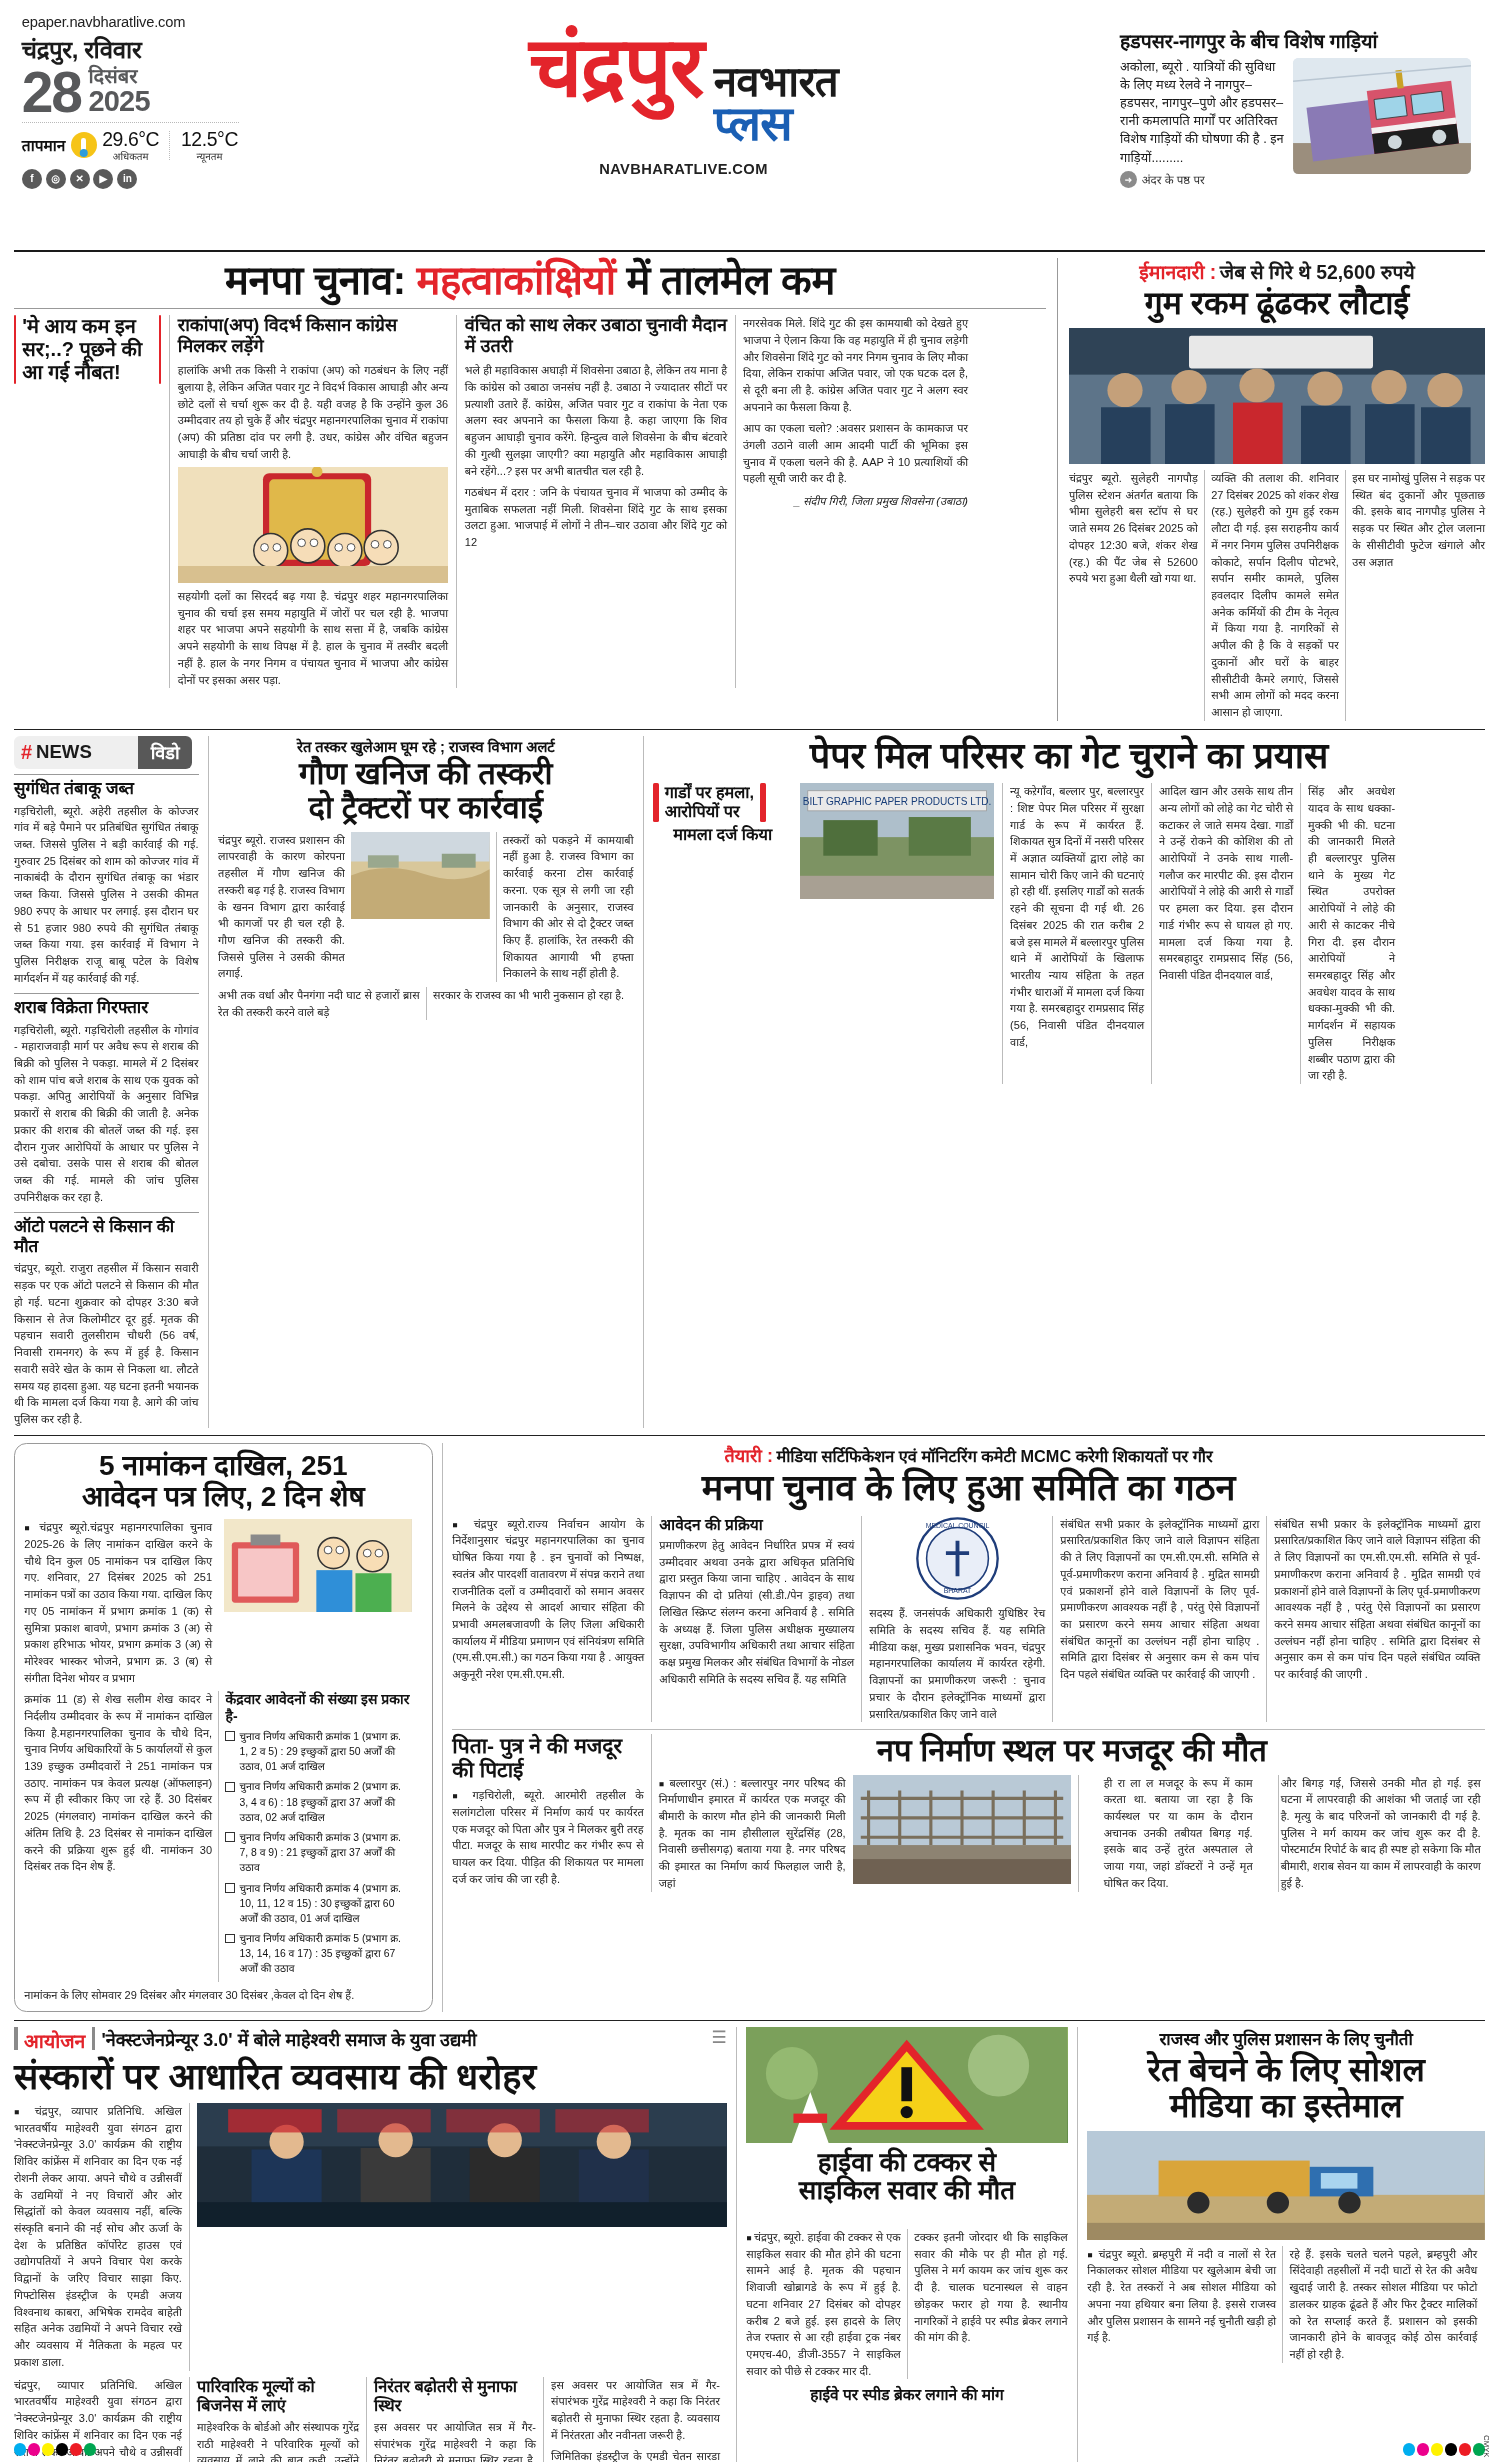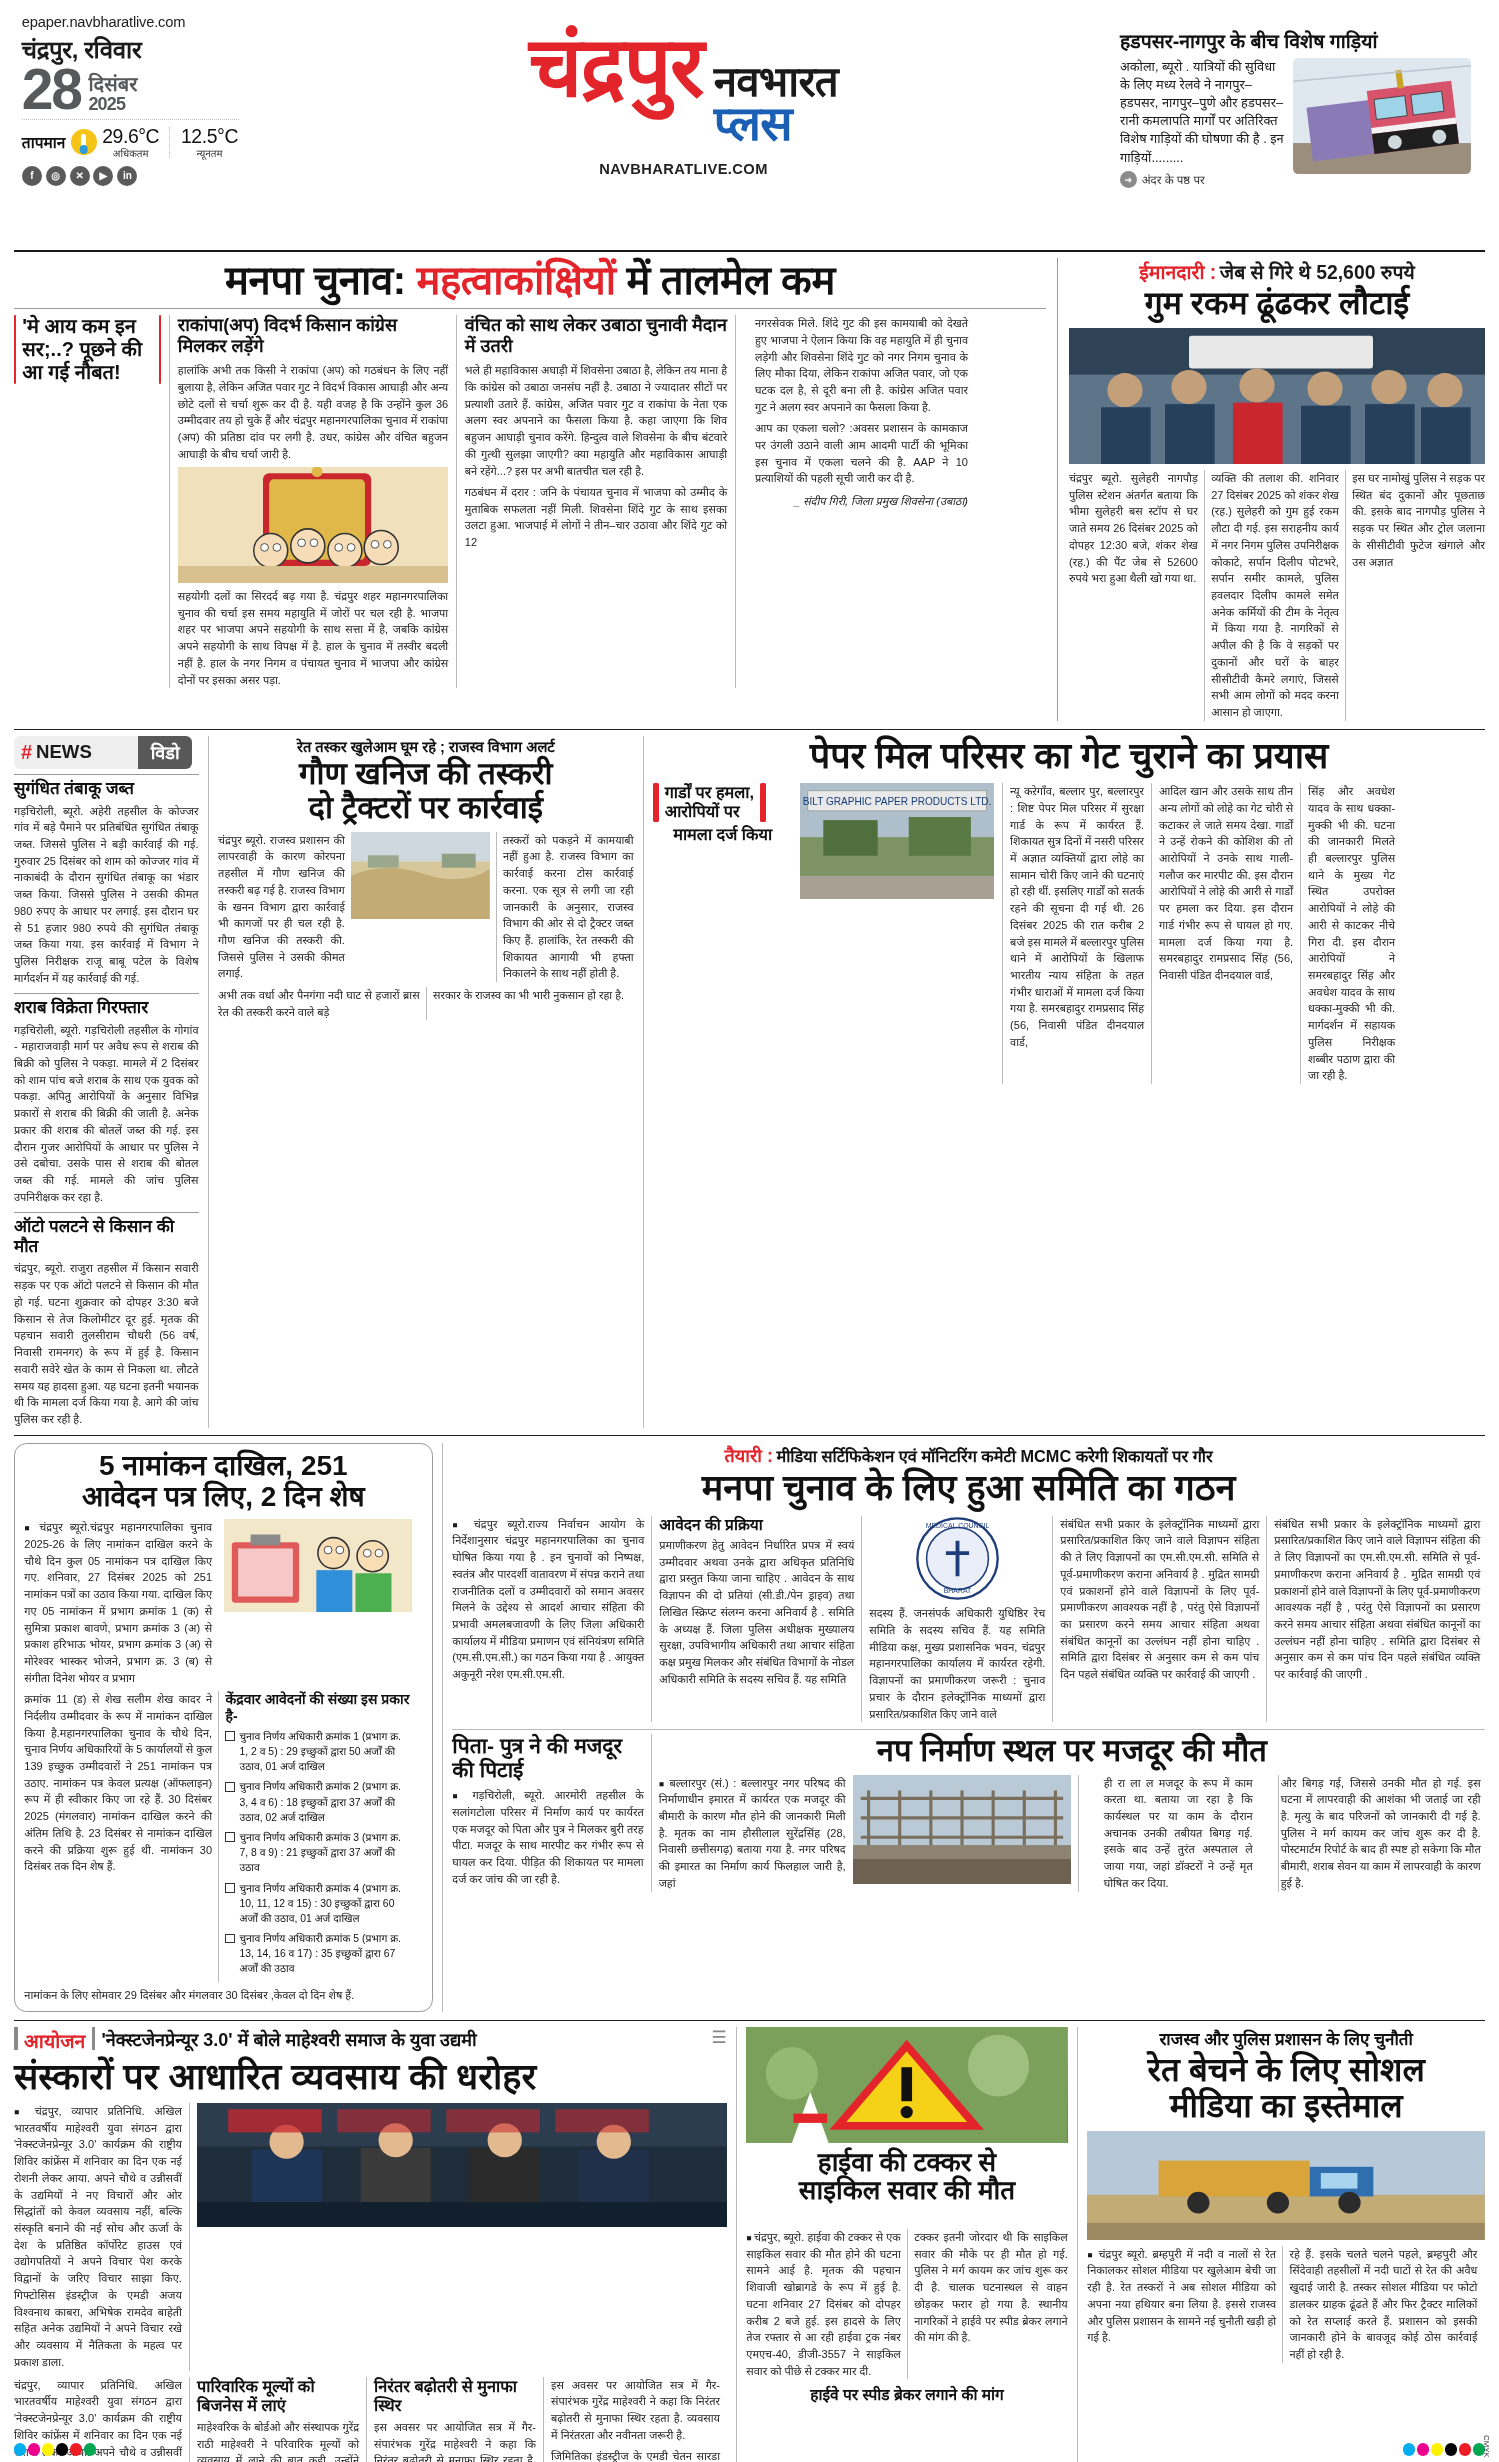--- a/index.html
+++ b/index.html
@@ -14,21 +14,21 @@
   .page { position:relative; width:1499px; height:2462px; padding:0 14px; }
 
   
   .masthead { display:flex; align-items:flex-start; height:248px; padding-top:14px; }
   .mh-left { width:233px; padding-left:7.8px; }
   .mh-url { font-size:14.7px; color:#222; letter-spacing:-0.2px; }
   .mh-city { font-size:24px; font-weight:700; color:#1b1b1b; margin-top:1.6px; letter-spacing:-0.4px;}
   .mh-daterow { display:flex; align-items:flex-end; gap:7.8px; margin-top:1.6px;}
   .mh-day { font-size:57px; font-weight:800; color:#58595b; line-height:.82; letter-spacing:-2.3px;}
   .mh-mo { font-size:20px; font-weight:700; color:#58595b; line-height:1.05; }
-  .mh-yr { font-size:18px; font-weight:800; color:#58595b; line-height:1; letter-spacing:-0.8px;}
+  .mh-yr { font-size:29px; font-weight:800; color:#58595b; line-height:1; letter-spacing:-0.8px;}
   .dotline { border-top:1.6px dotted #b9b9b9; margin:6.2px 0 4.7px; width:217px;}
   .mh-temp { display:flex; align-items:center; gap:5.4px; }
   .t-label { font-size:15.5px; font-weight:800; color:#111; }
   .t-bulb { width:26px;height:26px;border-radius:50%;background:#f6c417;display:flex;align-items:center;justify-content:center;}
   .t-bulb i { display:block;width:4.7px;height:15.5px;background:#fff;border-radius:2.3px;position:relative;}
   .t-bulb i:after{content:"";position:absolute;left:50%;transform:translateX(-50%);bottom:-3.9px;width:8.5px;height:8.5px;background:#2d9cdb;border-radius:50%;}
   .t-col { text-align:center; }
   .t-val { font-size:19.4px; font-weight:400; color:#111; letter-spacing:-0.4px;}
   .t-cap { font-size:10px; color:#333; margin-top:-2.3px;}
   .t-sep { width:1.6px; height:29.5px; border-left:1.6px dotted #bbb; margin:0 4.7px;}
@@ -235,21 +235,21 @@
           </div>
           <div class="body-t" style="margin-top:4.7px">सहयोगी दलों का सिरदर्द बढ़ गया है. चंद्रपुर शहर महानगरपालिका चुनाव की चर्चा इस समय महायुति में जोरों पर चल रही है. भाजपा शहर पर भाजपा अपने सहयोगी के साथ सत्ता में है, जबकि कांग्रेस अपने सहयोगी के साथ विपक्ष में है. हाल के चुनाव में तस्वीर बदली नहीं है. हाल के नगर निगम व पंचायत चुनाव में भाजपा और कांग्रेस दोनों पर इसका असर पड़ा.</div>
         </div>
 
         <div style="width:279px; padding:0 7.8px;" class="vline">
           <div class="hl-sm">वंचित को साथ लेकर उबाठा चुनावी मैदान में उतरी</div>
           <div class="body-t" style="margin-top:4.7px">भले ही महाविकास अघाड़ी में शिवसेना उबाठा है, लेकिन तय माना है कि कांग्रेस को उबाठा जनसंघ नहीं है. उबाठा ने ज्यादातर सीटों पर प्रत्याशी उतारे हैं. कांग्रेस, अजित पवार गुट व राकांपा के नेता एक अलग स्वर अपनाने का फैसला किया है. कहा जाएगा कि शिव बहुजन आघाड़ी चुनाव करेंगे. हिन्दुत्व वाले शिवसेना के बीच बंटवारे की गुत्थी सुलझा जाएगी? क्या महायुति और महाविकास आघाड़ी बने रहेंगे...? इस पर अभी बातचीत चल रही है.</div>
           <div class="body-t" style="margin-top:4.7px">गठबंधन में दरार : जनि के पंचायत चुनाव में भाजपा को उम्मीद के मुताबिक सफलता नहीं मिली. शिवसेना शिंदे गुट के साथ इसका उलटा हुआ. भाजपाई में लोगों ने तीन–चार उठावा और शिंदे गुट को 12</div>
         </div>
 
-        <div style="width:233px; padding-left:19px;" class="vline">
+        <div style="width:233px; padding-left:7px;" class="vline">
           <div class="body-t">नगरसेवक मिले. शिंदे गुट की इस कामयाबी को देखते हुए भाजपा ने ऐलान किया कि वह महायुति में ही चुनाव लड़ेगी और शिवसेना शिंदे गुट को नगर निगम चुनाव के लिए मौका दिया, लेकिन राकांपा अजित पवार, जो एक घटक दल है, से दूरी बना ली है. कांग्रेस अजित पवार गुट ने अलग स्वर अपनाने का फैसला किया है.</div>
           <div class="body-t" style="margin-top:4.7px">आप का एकला चलो? :अवसर प्रशासन के कामकाज पर उंगली उठाने वाली आम आदमी पार्टी की भूमिका इस चुनाव में एकला चलने की है. AAP ने 10 प्रत्याशियों की पहली सूची जारी कर दी है.</div>
           <div class="body-t" style="margin-top:6.2px;text-align:right;font-style:italic">_ संदीप गिरी, जिला प्रमुख शिवसेना (उबाठा)</div>
         </div>
       </div>
     </div>
 
     <div style="width:428px; border-left:0.8px solid #999; padding-left:11px;">
       <div style="text-align:center">
         <span class="kicker red" style="color:#e3242b">ईमानदारी :</span>

